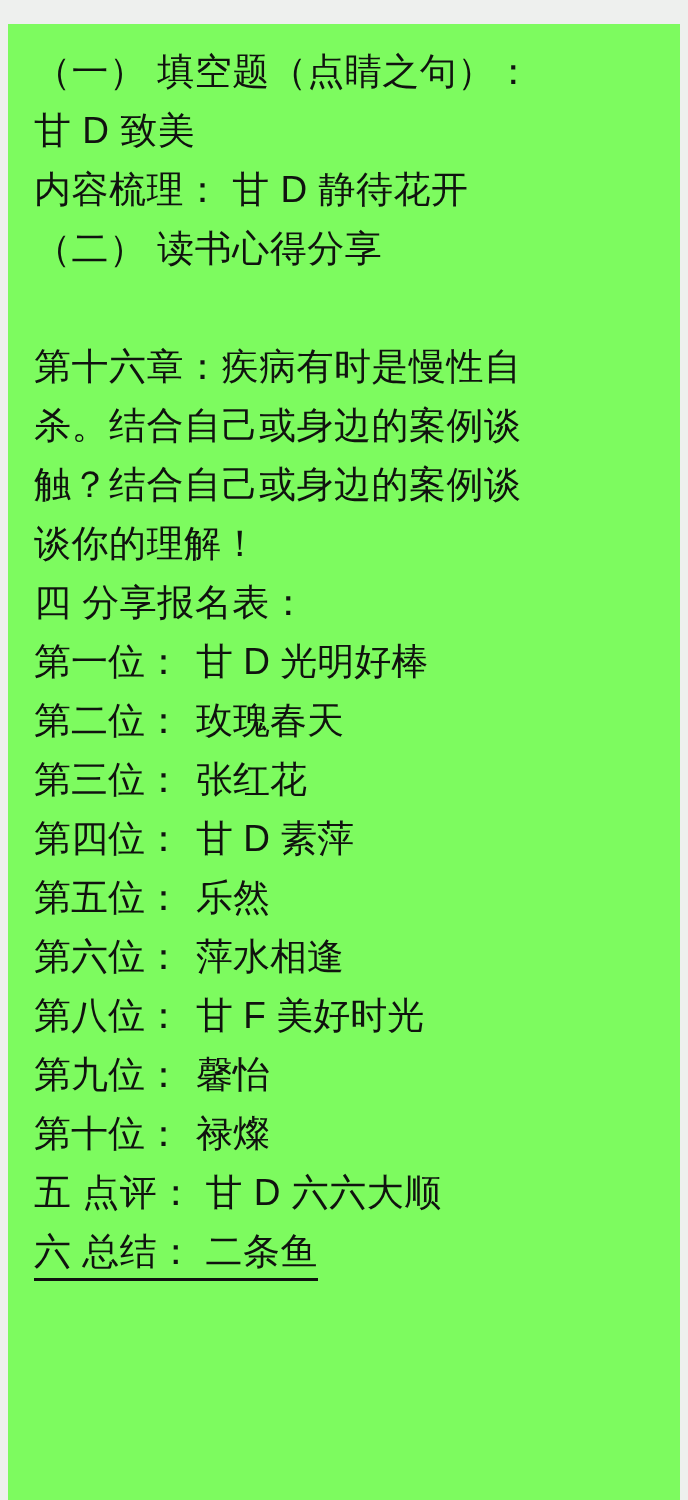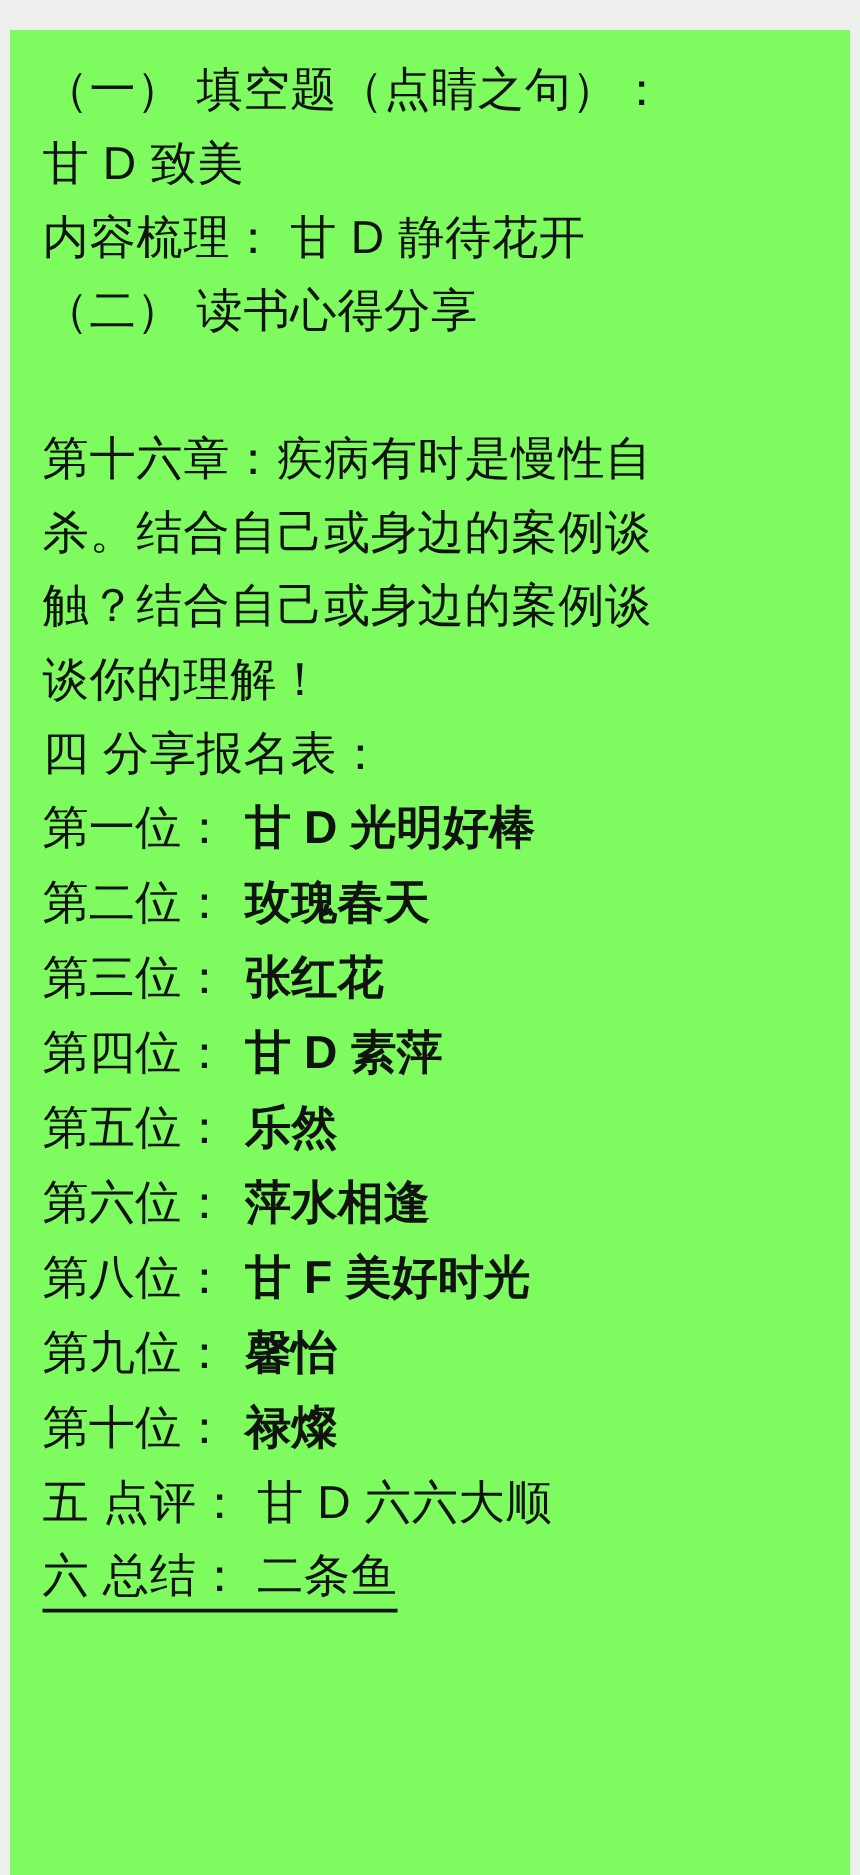--- a/index.html
+++ b/index.html
@@ -45,26 +45,24 @@
     font-size: 34px;
     letter-spacing: 1px;
   }
   .roster-line {
     color: #10130f;
     font-size: 37px;
     line-height: 59px;
   }
   .roster-label {
     display: inline;
-    font-family: Liberation Serif, serif;
   }
   .roster-name {
     display: inline;
     padding-left: 14px;
-    font-weight: bold;
   }
   .underline-last {
     border-bottom: 3px solid #10130f;
     display: inline-block;
     line-height: 52px;
   }
 </style>
 </head>
 <body>
 

